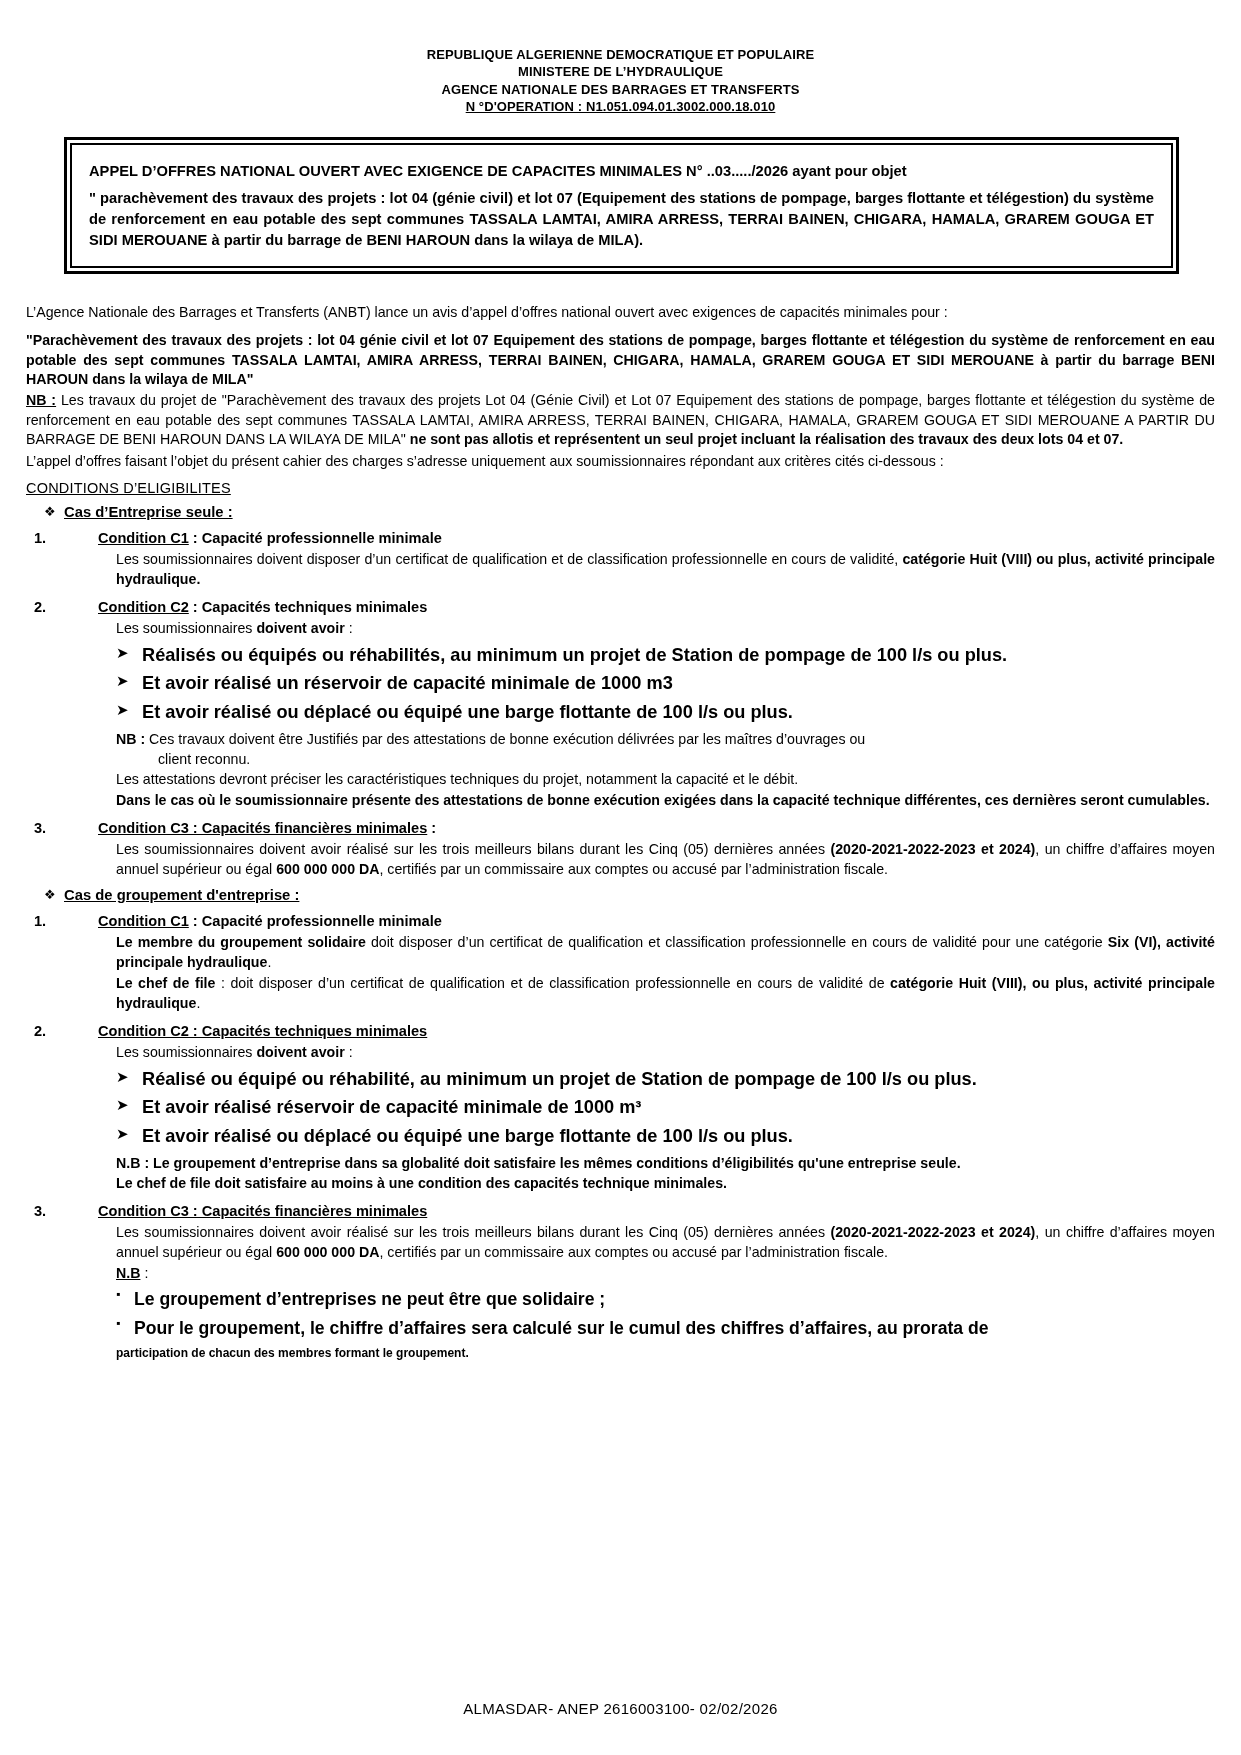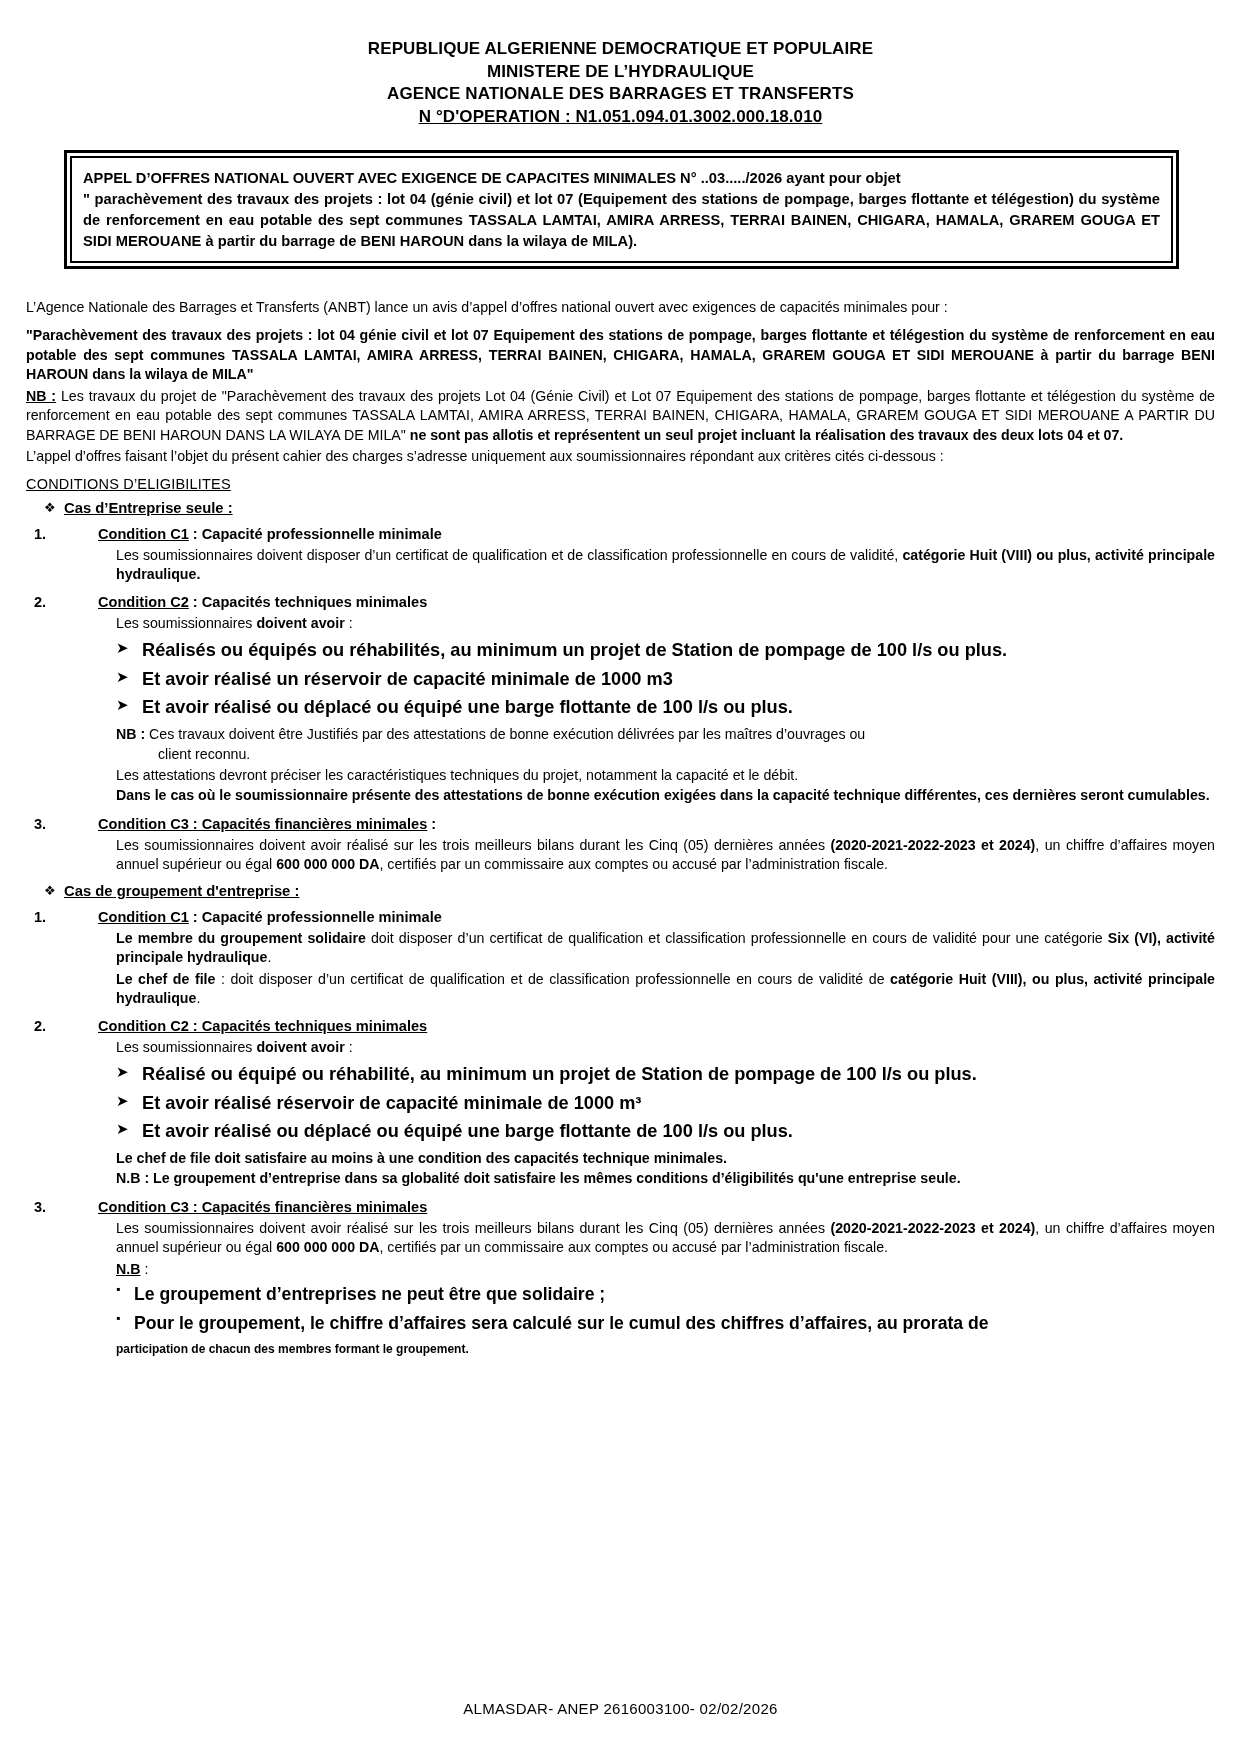--- a/index.html
+++ b/index.html
@@ -20,39 +20,40 @@
     box-sizing: border-box;
     padding: 38px 26px 20px 26px;
     position: relative;
     background: #fff;
   }
 
   
   .header {
     text-align: center;
     font-weight: bold;
-    font-size: 17px;
+    font-size: 13px;
     line-height: 1.33;
     letter-spacing: 0.1px;
+    margin-top: 8px;
   }
   .header div { white-space: nowrap; }
   .u { text-decoration: underline; }
 
   
   .objbox-outer {
     margin: 22px 36px 0 38px;
     border: 3px solid #000;
     padding: 3px;
   }
   .objbox-inner {
     border: 2px solid #000;
     padding: 10px 11px 9px 11px;
   }
   .objbox-inner p {
-    margin: 0;
+    margin: 6px;
     font-size: 14.7px;
     font-weight: bold;
     line-height: 1.42;
     text-align: justify;
   }
   .objbox-inner p.l1 { text-align: left; }
 
   
   .body-wrap { margin-top: 29px; }
   p.t {
@@ -283,22 +284,22 @@
         <div class="arrow-item">
           <span class="gl">➤</span>
           <span>Et avoir réalisé réservoir de capacité minimale de 1000 m³</span>
         </div>
         <div class="arrow-item">
           <span class="gl">➤</span>
           <span>Et avoir réalisé ou déplacé ou équipé une barge flottante de 100  l/s ou plus.</span>
         </div>
       </div>
 
+      <p class="nb nb-bold">N.B : Le groupement d’entreprise dans sa globalité doit satisfaire les mêmes conditions d’éligibilités qu'une entreprise seule.</p>
       <p class="nb nb-bold">Le chef de file doit satisfaire au moins à une condition des capacités technique minimales.</p>
-      <p class="nb nb-bold">N.B : Le groupement d’entreprise dans sa globalité doit satisfaire les mêmes conditions d’éligibilités qu'une entreprise seule.</p>
     </div>
 
     <div class="cond">
       <div class="cond-title">
         <span class="num">3.</span>
         <span class="cname">Condition C3 : Capacités financières minimales </span>
       </div>
       <p class="t nopad"><span>Les soumissionnaires doivent avoir réalisé sur les trois meilleurs bilans durant les Cinq (05) dernières années </span><b>(2020-2021-2022-2023 et 2024)</b><span>, un chiffre d’affaires moyen annuel supérieur ou égal </span><b>600 000 000 DA</b><span>, certifiés par un commissaire aux comptes ou accusé par l’administration fiscale.</span></p>
       <p class="t nopad"><b class="u">N.B</b><span> :</span></p>
 

